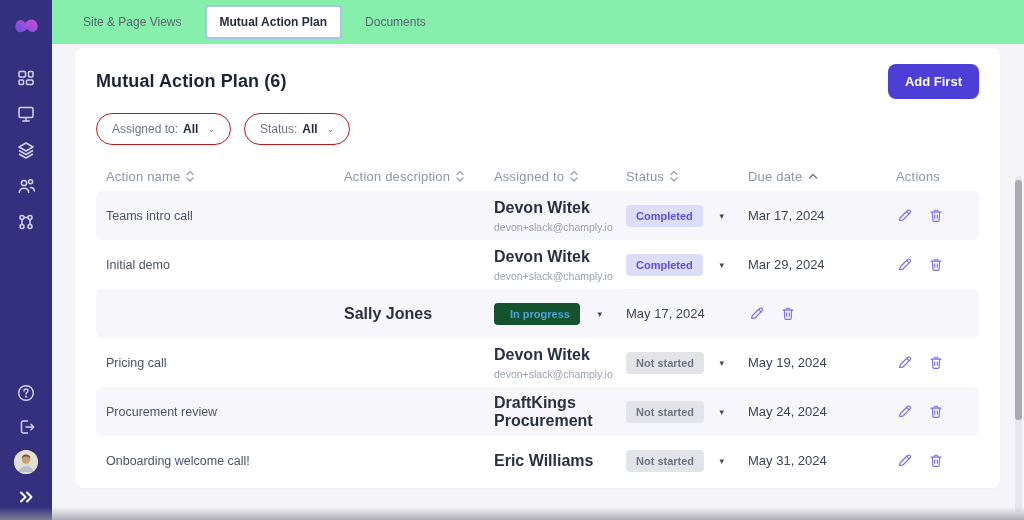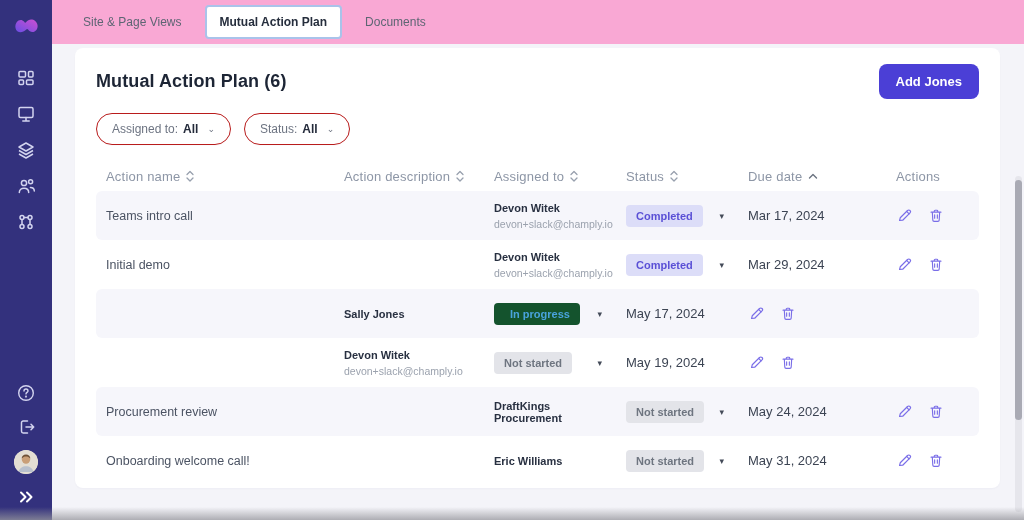--- a/index.html
+++ b/index.html
@@ -13,21 +13,21 @@
   .logo { margin-top:13px; }
   .side-nav { margin-top:26px; display:flex; flex-direction:column; gap:14px; align-items:center; }
   .side-spacer { flex:1; }
   .side-bottom { display:flex; flex-direction:column; gap:12px; align-items:center; margin-bottom:12px; }
   .side-icon { width:22px; height:22px; display:flex; align-items:center; justify-content:center; cursor:pointer; }
   .side-icon svg { display:block; }
   .avatar { width:24px; height:24px; border-radius:50%; overflow:hidden; background:#e9e4da; }
 
   
   .main { flex:1; display:flex; flex-direction:column; }
-  .topbar { height:44px; background:#f9a8d4; display:flex; align-items:center; padding-left:16px; gap:8px; }
+  .topbar { height:44px; background:#86efac; display:flex; align-items:center; padding-left:16px; gap:8px; }
   .tab { font-size:12px; color:#5d6573; padding:8px 13px; border:2px solid transparent; border-radius:4px; cursor:pointer; white-space:nowrap; }
   .tab.active { color:#262e3d; font-weight:700; border-color:#a9c3ea; background:#fff; }
 
   .content { flex:1; background:#f4f4f9; }
   .card { margin:4px 0 0 23px; width:925px; height:440px; background:#fff; border-radius:8px; padding:0 21px; box-shadow:0 1px 2px rgba(40,40,80,0.03); }
 
   .card-head { display:flex; justify-content:space-between; align-items:center; padding-top:16px; }
   .page-title { font-size:18px; font-weight:700; color:#1d2535; letter-spacing:.1px; }
   .add-btn { background:#4b3fd6; color:#fff; border:none; font-family:inherit; font-size:13px; font-weight:700; padding:10px 17px; border-radius:8px; cursor:pointer; }
 
@@ -39,21 +39,21 @@
   
   .table { margin-top:16px; }
   .thead, .trow { display:grid; grid-template-columns:238px 150px 132px 122px 148px 1fr; align-items:center; }
   .thead { height:30px; }
   .th { display:flex; align-items:center; gap:6px; font-size:13px; color:#8d96a6; padding-left:10px; letter-spacing:.2px; }
   .th svg { flex-shrink:0; }
   .trow { height:49px; border-radius:6px; }
   .trow.alt { background:#f6f6fb; }
   .td { padding-left:10px; }
   .td.name { font-size:12.5px; color:#4b5363; }
-  .a-name { font-size:11px; font-weight:600; color:#283041; }
+  .a-name { font-size:16px; font-weight:600; color:#283041; }
   .a-email { font-size:10.5px; color:#9ba2ae; margin-top:4px; }
   .td.status { display:flex; align-items:center; }
   .badge { font-size:11px; font-weight:600; padding:5px 10px; border-radius:4px; white-space:nowrap; cursor:pointer; }
   .badge.completed { background:#dcddf8; color:#5a50d6; }
   .badge.in-progress { background:#14532d; color:#49a3dc;padding-left:16px; }
   .badge.not-started { background:#e3e4e9; color:#6e7580; }
   .badge-caret { font-size:9px; color:#434a58; margin-left:auto; margin-right:14px; cursor:pointer; }
   .td.due { font-size:13px; color:#3c4453; }
   .td.actions { display:flex; gap:15px; align-items:center; }
   .icon-btn { cursor:pointer; display:flex; }
@@ -156,21 +156,21 @@
       <div class="tab">Site &amp; Page Views</div>
       <div class="tab active">Mutual Action Plan</div>
       <div class="tab">Documents</div>
     </header>
 
     <div class="content">
       <div class="card">
 
         <div class="card-head">
           <h1 class="page-title">Mutual Action Plan (6)</h1>
-          <button class="add-btn">Add Jones</button>
+          <button class="add-btn">Add First</button>
         </div>
 
         <div class="filters">
           <div class="pill">
             <span>Assigned to:</span>
             <b>All</b>
             <span class="caret">⌄</span>
           </div>
           <div class="pill">
             <span>Status:</span>
@@ -290,20 +290,21 @@
                     </svg>
                   </span>
                   <span class="icon-btn">
                     <svg width="16" height="17" viewBox="0 0 20 20" fill="none" stroke="#7a6ee8" stroke-width="1.4" stroke-linecap="round" stroke-linejoin="round">
                       <path d="M3.8 5.8 h12.4 M7.8 5.8 V4.6 a1.1 1.1 0 0 1 1.1 -1.1 h2.2 a1.1 1.1 0 0 1 1.1 1.1 v1.2 M5.4 5.8 l.6 10 a1.6 1.6 0 0 0 1.6 1.5 h4.8 a1.6 1.6 0 0 0 1.6 -1.5 l.6 -10 M8.3 9.2 v4.3 M11.7 9.2 v4.3"></path>
                     </svg>
                   </span>
                 </div>
               </div>
               <div class="trow">
+                <div class="td name">Pricing call</div>
                 <div class="td desc"></div>
                 <div class="td assignee">
                   <div class="a-name">Devon Witek</div>
                   <div class="a-email">devon+slack@champly.io</div>
                 </div>
                 <div class="td status">
                   <span class="badge not-started">Not started</span>
                   <span class="badge-caret">▾</span>
                 </div>
                 <div class="td due">May 19, 2024</div>

